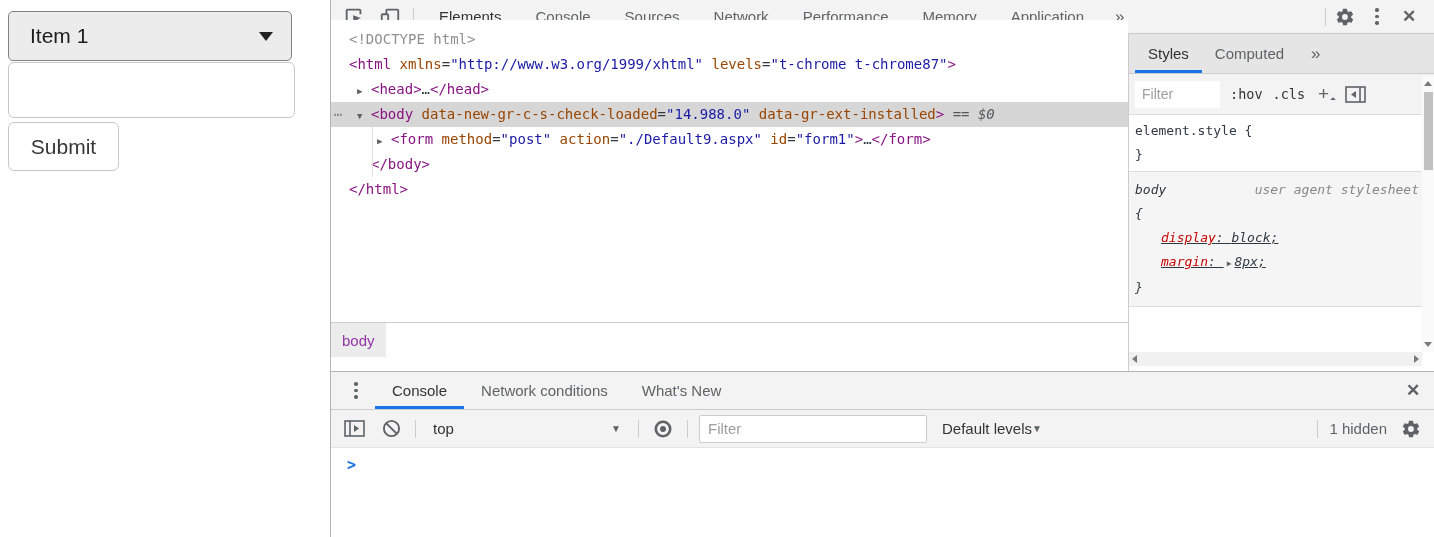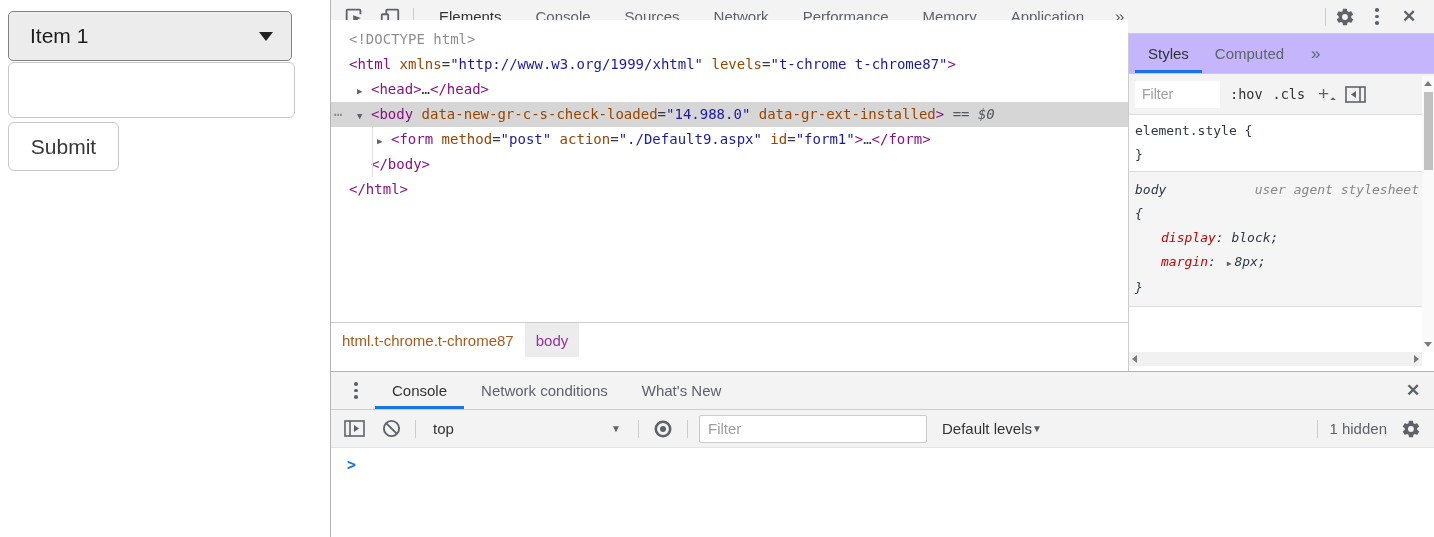--- a/index.html
+++ b/index.html
@@ -61,39 +61,39 @@
 
   .crumb-bar { position:absolute; left:0; top:302px; width:100%; height:35px; border-top:1px solid #ccc;
                background:#fff; display:flex; align-items:stretch; font-size:15px; }
   .crumb { display:flex; align-items:center; padding:0 11px; cursor:pointer; white-space:nowrap; }
   .crumb.c-element { color:#a85b1e; }
   .crumb.c-selected { color:#9334a6; background:#ececec; }
 
   
   .styles-panel { position:absolute; left:797px; top:34px; width:307px; height:337px;
                   border-left:1px solid #ccc; background:#fff; }
-  .styles-tabs { height:40px; border-bottom:1px solid #ccc; background:#c4b5fd; display:flex; align-items:stretch; padding-left:6px; }
+  .styles-tabs { height:40px; border-bottom:1px solid #ccc; background:#e5e5e5; display:flex; align-items:stretch; padding-left:6px; }
   .styles-tabs .tab { padding:0 13px; font-size:15px; }
   .styles-toolbar { height:41px; background:#f3f3f3; border-bottom:1px solid #ddd; display:flex;
                     align-items:center; padding:0 6px; gap:10px; }
   .flt { width:85px; height:27px; background:#fff; border:none; font-size:14px; padding:0 7px;
          font-family:"Liberation Sans", sans-serif; outline:none; color:#333; }
   .flt::placeholder { color:#9e9e9e; }
   .mono-btn { font-family:"DejaVu Sans Mono", monospace; font-size:13.5px; color:#333; cursor:pointer; }
   .plus-btn { position:relative; font-size:19px; color:#5f6368; cursor:pointer; padding:0 3px; }
   .plus-btn::after { content:""; position:absolute; right:-3px; bottom:3px; width:0; height:0;
                      border-left:4px solid transparent; border-top:4px solid #5f6368; transform:rotate(-45deg); }
   .styles-content { position:relative; font-family:"DejaVu Sans Mono", monospace; font-size:13px;
                     color:#303942; }
   .rule { padding:4px 6px; line-height:24px; }
   .rule.ua { background:#f5f5f5; border-top:1px solid #ddd; border-bottom:1px solid #ddd;
              font-style:italic; padding-top:6px; padding-bottom:6px; }
   .rule-head { display:flex; }
   .rule-badge { margin-left:auto; color:#888; padding-right:10px; }
-  .prop-line { padding-left:26px; }
+  .prop-line { padding-left:26px;text-decoration:underline; }
   .prop-name { color:#c80000; }
   .prop-exp { display:inline-block; font-size:8px; color:#5f6368; padding:0 3px; cursor:pointer; }
 
   
   .v-scroll { position:absolute; right:0; top:42px; width:13px; height:276px; background:#fafafa; }
   .v-scroll .thumb { position:absolute; left:2px; right:2px; top:16px; height:78px; background:#c1c1c1; }
   .h-scroll { position:absolute; left:0; bottom:5px; right:13px; height:14px; background:#f1f1f1;
               display:flex; align-items:center; justify-content:space-between; padding:0 3px; }
   .arr { width:0; height:0; }
   .arr.up    { border-left:4px solid transparent; border-right:4px solid transparent; border-bottom:5px solid #7a7a7a; }
@@ -189,21 +189,20 @@
       <div class="dom-tree" id="dom-tree">
           <div class="dom-row" style="padding-left: 18px;"><span class="tk-grey">&lt;!DOCTYPE html&gt;</span></div>
           <div class="dom-row" style="padding-left: 18px;"><span class="tk-tag">&lt;html</span><span class="tk-attr"> xmlns</span><span class="tk-eq">=</span><span class="tk-val">"http://www.w3.org/1999/xhtml"</span><span class="tk-attr"> levels</span><span class="tk-eq">=</span><span class="tk-val">"t-chrome t-chrome87"</span><span class="tk-tag">&gt;</span></div>
           <div class="dom-row" style="padding-left: 26px;"><span class="dom-arrow">▶</span><span class="tk-tag">&lt;head&gt;</span><span class="tk-text">…</span><span class="tk-tag">&lt;/head&gt;</span></div>
           <div class="dom-row selected" style="padding-left: 26px;"><span class="gutter-dots">⋯</span><span class="dom-arrow">▼</span><span class="tk-tag">&lt;body</span><span class="tk-attr"> data-new-gr-c-s-check-loaded</span><span class="tk-eq">=</span><span class="tk-val">"14.988.0"</span><span class="tk-attr"> data-gr-ext-installed</span><span class="tk-tag">&gt;</span><span class="tk-anno"> == $0</span></div>
           <div class="dom-row" style="padding-left: 46px;"><span class="indent-guide"></span><span class="dom-arrow">▶</span><span class="tk-tag">&lt;form</span><span class="tk-attr"> method</span><span class="tk-eq">=</span><span class="tk-val">"post"</span><span class="tk-attr"> action</span><span class="tk-eq">=</span><span class="tk-val">"./Default9.aspx"</span><span class="tk-attr"> id</span><span class="tk-eq">=</span><span class="tk-val">"form1"</span><span class="tk-tag">&gt;</span><span class="tk-text">…</span><span class="tk-tag">&lt;/form&gt;</span></div>
           <div class="dom-row" style="padding-left: 40px;"><span class="indent-guide"></span><span class="tk-tag">&lt;/body&gt;</span></div>
           <div class="dom-row" style="padding-left: 18px;"><span class="tk-tag">&lt;/html&gt;</span></div>
         </div>
       <div class="crumb-bar" id="crumb-bar">
-          <span class="crumb c-element">html.t-chrome.t-chrome87</span>
           <span class="crumb c-selected">body</span>
         </div>
     </div>
 
     <div class="styles-panel">
       <div class="styles-tabs" id="styles-tabs">
           <div class="tab active">Styles</div>
           <div class="tab">Computed</div>
           <span class="more-chevrons">»</span>
         </div>

